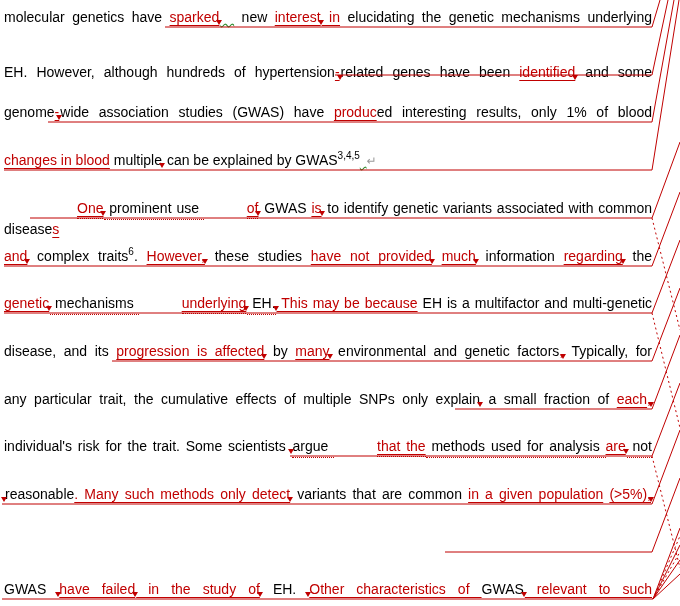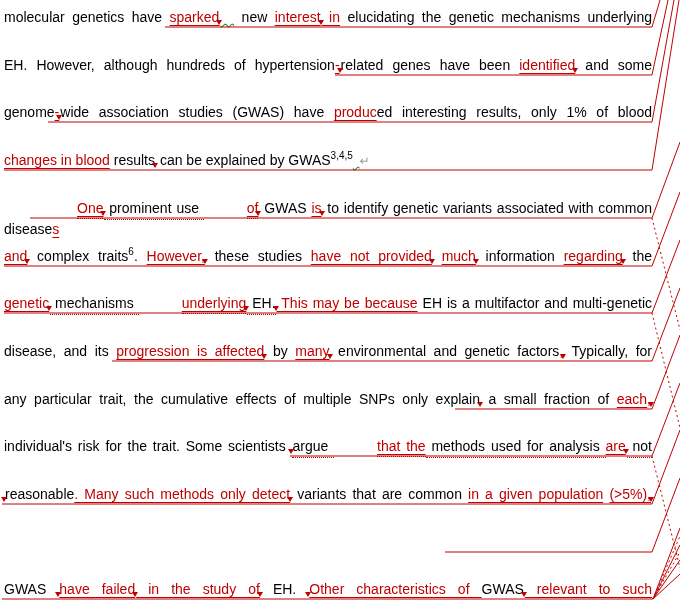--- a/index.html
+++ b/index.html
@@ -76,23 +76,23 @@
     position:absolute;
     left:0; top:0;
     pointer-events:none;
   }
 </style>
 </head>
 <body>
 
 <div class="page" style="background: rgb(255, 255, 255);">
     <div class="tl just" style="top: 7px;"><span class="s-black">molecular genetics have </span><span class="s-ins">sparked</span><span class="s-caret"></span><span class="s-squiggle">&nbsp;&nbsp;</span><span class="s-black"> new </span><span class="s-ins">interest</span><span class="s-caret"></span><span class="s-ins"> in</span><span class="s-black"> elucidating the genetic mechanisms underlying</span></div>
-    <div class="tl just" style="top: 55px;"><span class="s-black">EH. However, although hundreds of hypertension</span><span class="s-ins">-</span><span class="s-caret"></span><span class="s-black">related genes have been </span><span class="s-ins">identified</span><span class="s-caret"></span><span class="s-black"> and some</span></div>
+    <div class="tl just" style="top: 62px;"><span class="s-black">EH. However, although hundreds of hypertension</span><span class="s-ins">-</span><span class="s-caret"></span><span class="s-black">related genes have been </span><span class="s-ins">identified</span><span class="s-caret"></span><span class="s-black"> and some</span></div>
     <div class="tl just" style="top: 102px;"><span class="s-black">genome</span><span class="s-ins">-</span><span class="s-caret"></span><span class="s-black">wide association studies (GWAS) have </span><span class="s-ins">produc</span><span class="s-black">ed interesting results, only 1% of blood</span></div>
-    <div class="tl left" style="top: 150px;"><span class="s-ins">changes in blood</span><span class="s-black"> results</span><span class="s-caret"></span><span class="s-black"> can be explained by GWAS</span><span class="s-sup-black">3,4,5</span><span class="s-squiggle">&nbsp;&nbsp;</span><span class="s-pilcrow">↵</span></div>
+    <div class="tl left" style="top: 150px;"><span class="s-ins">changes in blood</span><span class="s-black"> multiple</span><span class="s-caret"></span><span class="s-black"> can be explained by GWAS</span><span class="s-sup-black">3,4,5</span><span class="s-squiggle">&nbsp;&nbsp;</span><span class="s-pilcrow">↵</span></div>
     <div class="tl just" style="top: 198px; text-indent: 30px;"><span class="s-ins-dotted">One</span><span class="s-caret"></span><span class="s-black-dotted"> prominent use </span><span class="s-ins-dotted">of</span><span class="s-caret"></span><span class="s-black"> GWAS </span><span class="s-ins">is</span><span class="s-caret"></span><span class="s-black"> to identify genetic variants associated with common disease</span><span class="s-ins">s</span></div>
     <div class="tl just" style="top: 246px;"><span class="s-ins">and</span><span class="s-caret"></span><span class="s-black"> complex traits</span><span class="s-sup-black">6</span><span class="s-black">. </span><span class="s-ins">However,</span><span class="s-caret"></span><span class="s-black"> these studies </span><span class="s-ins">have not provided</span><span class="s-caret"></span><span class="s-black"> </span><span class="s-ins">much</span><span class="s-caret"></span><span class="s-black"> information </span><span class="s-ins">regarding</span><span class="s-caret"></span><span class="s-black"> the</span></div>
     <div class="tl just" style="top: 293px;"><span class="s-ins">genetic</span><span class="s-caret"></span><span class="s-black-dotted"> mechanisms </span><span class="s-ins-dotted">underlying</span><span class="s-caret"></span><span class="s-black-dotted"> EH.</span><span class="s-caret"></span><span class="s-ins"> This may be because</span><span class="s-black"> EH is a multifactor and multi-genetic</span></div>
     <div class="tl just" style="top: 341px;"><span class="s-black">disease, and its </span><span class="s-ins">progression is affected</span><span class="s-caret"></span><span class="s-black"> by </span><span class="s-ins">many</span><span class="s-caret"></span><span class="s-black"> environmental and genetic factors</span><span class="s-red">,</span><span class="s-caret"></span><span class="s-black"> Typically, for</span></div>
     <div class="tl just" style="top: 389px;"><span class="s-black">any particular trait, the cumulative effects of multiple SNPs only explain</span><span class="s-caret"></span><span class="s-black"> a small fraction of </span><span class="s-ins">each</span><span class="s-red">,</span><span class="s-caret"></span></div>
     <div class="tl just" style="top: 436px;"><span class="s-black">individual's risk for the trait. Some scientists </span><span class="s-caret"></span><span class="s-black-dotted">argue </span><span class="s-ins-dotted">that the</span><span class="s-black-dotted"> methods used for analysis </span><span class="s-ins">are</span><span class="s-caret"></span><span class="s-black-dotted"> not</span></div>
     <div class="tl just" style="top: 484px;"><span class="s-caret"></span><span class="s-black">reasonable</span><span class="s-ins">. Many such methods only detect</span><span class="s-caret"></span><span class="s-black"> variants that are common </span><span class="s-ins">in a given population</span><span class="s-black"> </span><span class="s-ins">(&gt;5%),</span><span class="s-caret"></span></div>
     <div class="tl just" style="top: 579px;"><span class="s-black">GWAS </span><span class="s-caret"></span><span class="s-ins">have failed</span><span class="s-caret"></span><span class="s-ins"> in the study of</span><span class="s-caret"></span><span class="s-black"> EH. </span><span class="s-caret"></span><span class="s-ins">Other characteristics of </span><span class="s-black">GWAS</span><span class="s-caret"></span><span class="s-ins"> relevant to such</span></div>
     <svg width="680" height="606" class="overlay">
       <line x1="165" y1="27" x2="652" y2="27" stroke="#c00000" stroke-width="1"></line>

